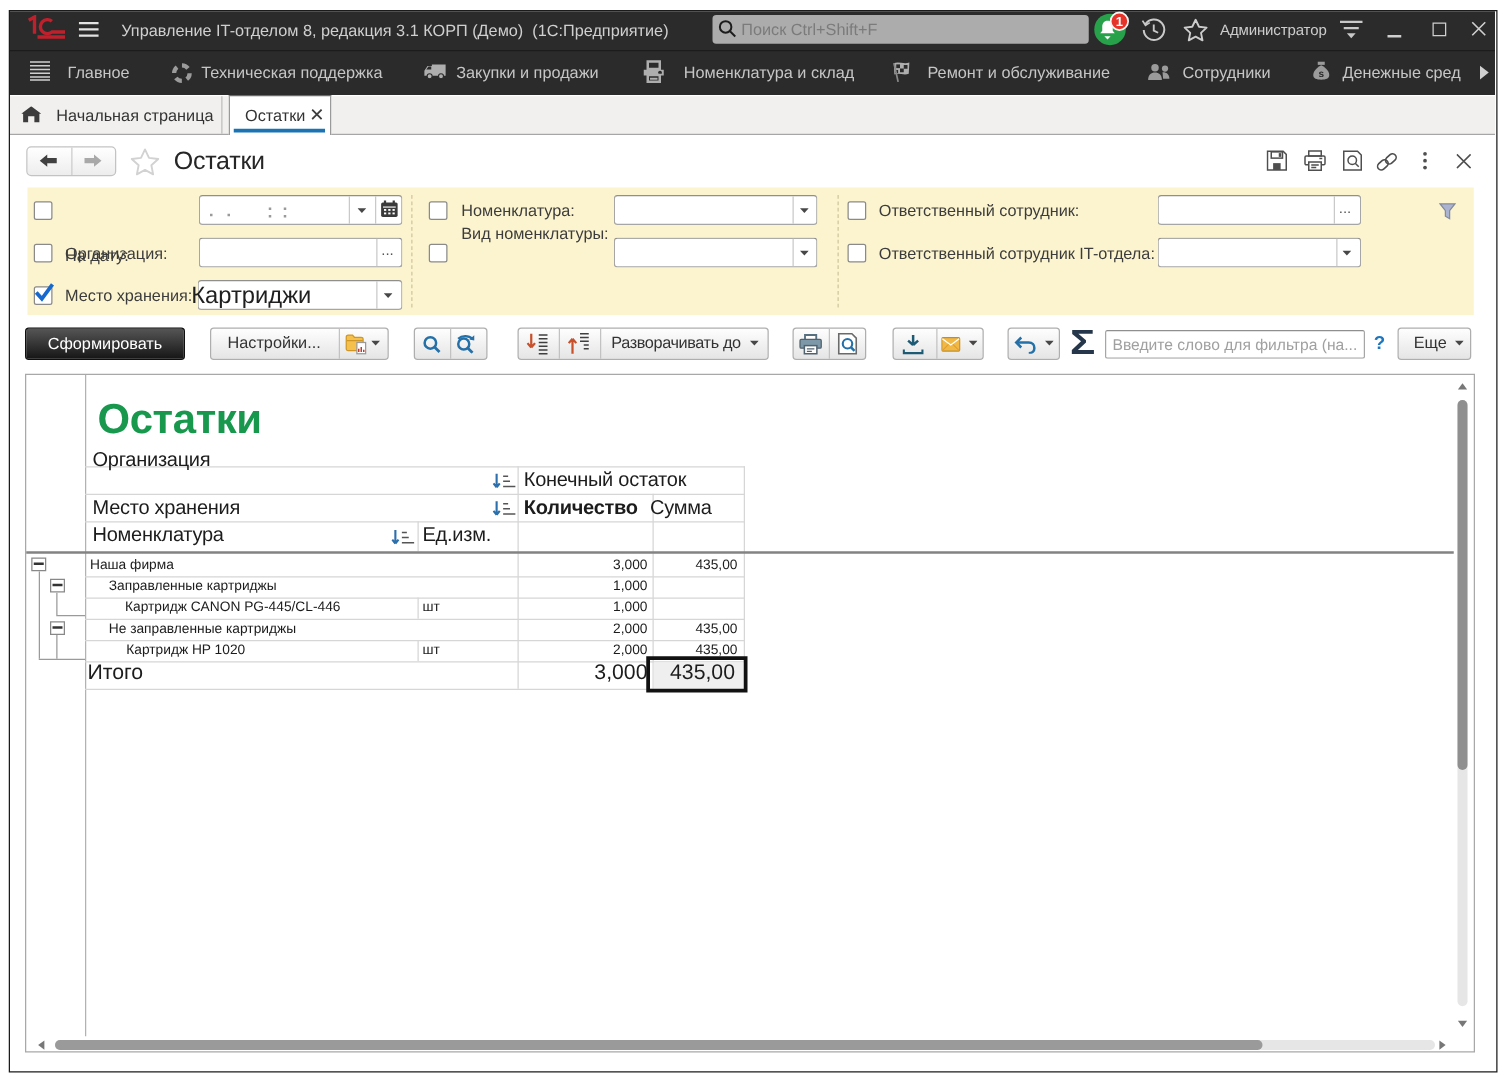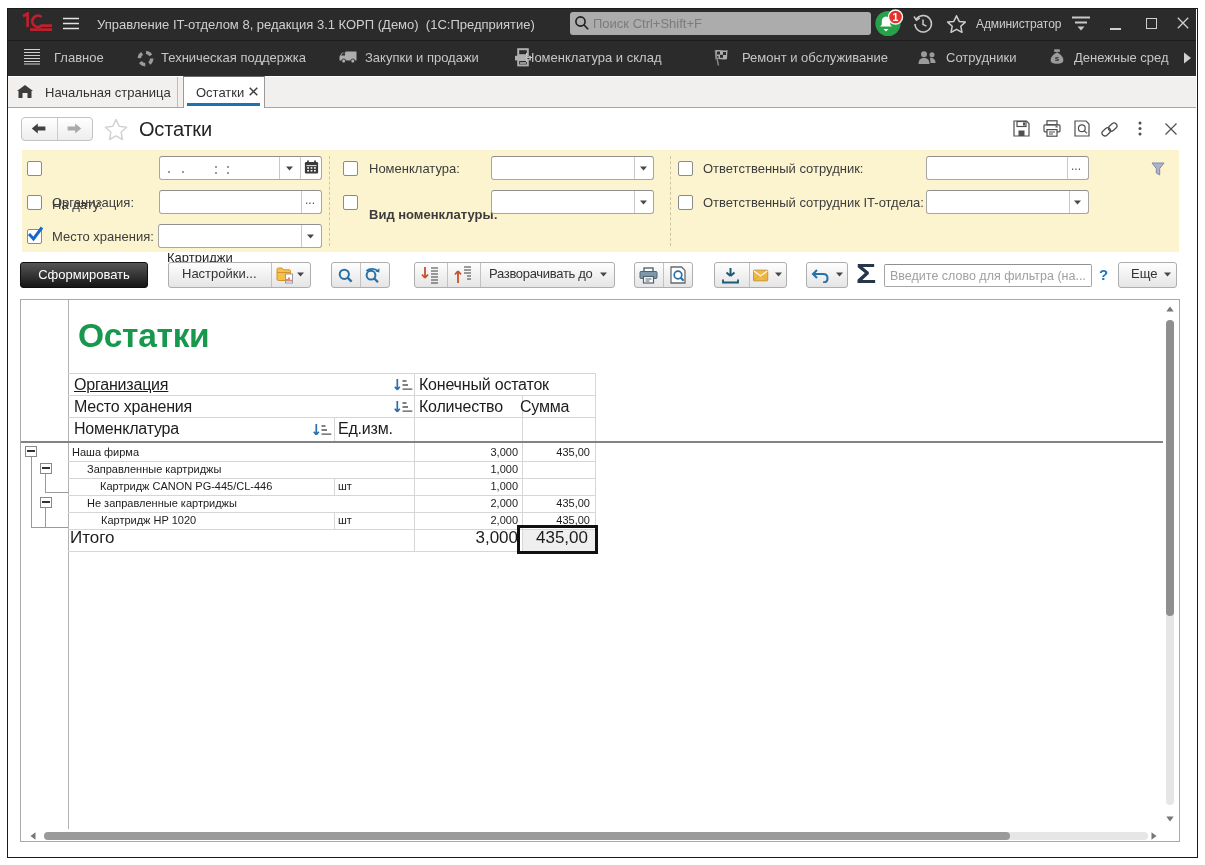--- a/index.html
+++ b/index.html
@@ -125,21 +125,21 @@
 <div class="a mtext" style="left:365px;top:40px;">Закупки и продажи</div>
 <div class="a" id="mi4" style="left:514px;top:48px;">
     <svg width="18" height="19" viewBox="0 0 18 19">
 <rect x="4.2" y="1.2" width="9.6" height="6" fill="none" stroke="#aeaeae" stroke-width="2"></rect>
 <rect x="1" y="7.8" width="16" height="4.6" fill="#aeaeae"></rect>
 <circle cx="14" cy="10" r="1.5" fill="#2b2b2b"></circle>
 <rect x="4.2" y="12" width="9.6" height="5.4" fill="none" stroke="#aeaeae" stroke-width="2"></rect>
 <rect x="6" y="14.2" width="6" height="1.6" fill="#aeaeae"></rect>
 </svg>
   </div>
-<div class="a mtext" style="left:525px;top:40px;">Номенклатура и склад</div>
+<div class="a mtext" style="left:547px;top:40px;">Номенклатура и склад</div>
 <div class="a" id="mi5" style="left:711px;top:48px;">
     <svg width="18" height="18" viewBox="0 0 18 18">
 <path d="M4 2.5 C8 1 12 3.5 16.5 2 L16 11 C12 12.5 8 10 4.5 11.5 Z" fill="#aeaeae"></path>
 <rect x="6" y="3.5" width="3" height="3" fill="#2b2b2b"></rect>
 <rect x="12" y="4" width="3" height="3" fill="#2b2b2b"></rect>
 <rect x="9" y="6.8" width="3" height="3" fill="#2b2b2b"></rect>
 <rect x="5" y="8" width="2.5" height="2.5" fill="#2b2b2b"></rect>
 <path d="M4.2 2.5 L7.5 17.5" stroke="#8a8a8a" stroke-width="1.4"></path>
 </svg>
   </div>
@@ -288,38 +288,38 @@
 <div class="a" style="left:305px;top:193px;font-size:12px;color:#555;">...</div>
 <div class="a cb" style="left:27px;top:229px;"></div>
 <div class="a" id="cbc" style="left:26px;top:225px;">
     <svg width="20" height="19" viewBox="0 0 20 19">
 <path d="M3 9 L7.5 14 L16 2.5" stroke="#1568cd" stroke-width="3" fill="none"></path>
 </svg>
   </div>
 <div class="a flabel" style="left:52px;top:226px;">Место хранения:</div>
 <div class="a field" style="left:158px;top:224px;width:164px;"></div>
 <div class="a fdiv" style="left:301px;top:225px;height:22px;"></div>
-<div class="a" style="left:167px;top:226px;font-size:13px;color:#1f1f1f;line-height:22px;margin-top:21px;">Картриджи</div>
+<div class="a" style="left:153px;top:226px;font-size:19px;color:#1f1f1f;line-height:22px;">Картриджи</div>
 <div class="a" id="dd2" style="left:307px;top:234px;">
     <svg width="7" height="5" viewBox="0 0 7 5">
       <path d="M0 0.6 H7 L3.5 4.4 Z" fill="#474747"></path>
     </svg>
   </div>
 
 <div class="a cb" style="left:343px;top:161px;"></div>
 <div class="a flabel" style="left:369px;top:158px;">Номенклатура:</div>
 <div class="a field" style="left:491px;top:156px;width:163px;"></div>
 <div class="a fdiv" style="left:634px;top:157px;height:22px;"></div>
 <div class="a" id="dd3" style="left:640px;top:166px;">
     <svg width="7" height="5" viewBox="0 0 7 5">
       <path d="M0 0.6 H7 L3.5 4.4 Z" fill="#474747"></path>
     </svg>
   </div>
 <div class="a cb" style="left:343px;top:195px;"></div>
-<div class="a flabel" style="left:369px;top:204px;font-weight:bold;">Вид номенклатуры:</div>
+<div class="a flabel" style="left:369px;top:176px;">Вид номенклатуры:</div>
 <div class="a field" style="left:491px;top:190px;width:163px;"></div>
 <div class="a fdiv" style="left:634px;top:191px;height:22px;"></div>
 <div class="a" id="dd4" style="left:640px;top:200px;">
     <svg width="7" height="5" viewBox="0 0 7 5">
       <path d="M0 0.6 H7 L3.5 4.4 Z" fill="#474747"></path>
     </svg>
   </div>
 
 <div class="a cb" style="left:678px;top:161px;"></div>
 <div class="a flabel" style="left:703px;top:158px;">Ответственный сотрудник:</div>
@@ -474,36 +474,36 @@
 
 <div class="a rline" style="left:414px;top:373px;width:1px;height:178px;"></div>
 <div class="a rline" style="left:522px;top:395px;width:1px;height:156px;"></div>
 <div class="a rline" style="left:595px;top:373px;width:1px;height:178px;"></div>
 <div class="a rline" style="left:334px;top:417px;width:1px;height:24px;"></div>
 <div class="a rline" style="left:334px;top:478px;width:1px;height:17px;"></div>
 <div class="a rline" style="left:334px;top:512px;width:1px;height:17px;"></div>
 
 <div class="a" style="left:21px;top:441px;width:1142px;height:2px;background:#838383;"></div>
 
-<div class="a hdr" style="left:74px;top:376px;text-decoration:underline;">Организация</div>
+<div class="a hdr" style="left:74px;top:360px;">Организация</div>
 <div class="a" id="sort1" style="left:394px;top:378px;">
     <svg width="20" height="14" viewBox="0 0 20 14">
 <path d="M3.3 1 L3.3 11.2 M3.3 11.8 L0.8 8.7 M3.3 11.8 L5.8 8.7" stroke="#2c6fad" stroke-width="1.7" fill="none"></path>
 <path d="M8.5 3 H12.5 M8.5 7 H14 M8.5 11.2 H18.3" stroke="#555" stroke-width="1.3"></path>
 </svg>
   </div>
 <div class="a hdr" style="left:419px;top:376px;">Конечный остаток</div>
 <div class="a hdr" style="left:74px;top:398px;">Место хранения</div>
 <div class="a" id="sort2" style="left:394px;top:400px;">
     <svg width="20" height="14" viewBox="0 0 20 14">
 <path d="M3.3 1 L3.3 11.2 M3.3 11.8 L0.8 8.7 M3.3 11.8 L5.8 8.7" stroke="#2c6fad" stroke-width="1.7" fill="none"></path>
 <path d="M8.5 3 H12.5 M8.5 7 H14 M8.5 11.2 H18.3" stroke="#555" stroke-width="1.3"></path>
 </svg>
   </div>
-<div class="a hdr" style="left:419px;top:398px;">Количество</div>
+<div class="a hdr" style="left:419px;top:398px;font-weight:bold;">Количество</div>
 <div class="a hdr" style="left:520px;top:398px;">Сумма</div>
 <div class="a hdr" style="left:74px;top:420px;">Номенклатура</div>
 <div class="a" id="sort3" style="left:313px;top:423px;">
     <svg width="20" height="14" viewBox="0 0 20 14">
 <path d="M3.3 1 L3.3 11.2 M3.3 11.8 L0.8 8.7 M3.3 11.8 L5.8 8.7" stroke="#2c6fad" stroke-width="1.7" fill="none"></path>
 <path d="M8.5 3 H12.5 M8.5 7 H14 M8.5 11.2 H18.3" stroke="#555" stroke-width="1.3"></path>
 </svg>
   </div>
 <div class="a hdr" style="left:338px;top:420px;">Ед.изм.</div>
 

